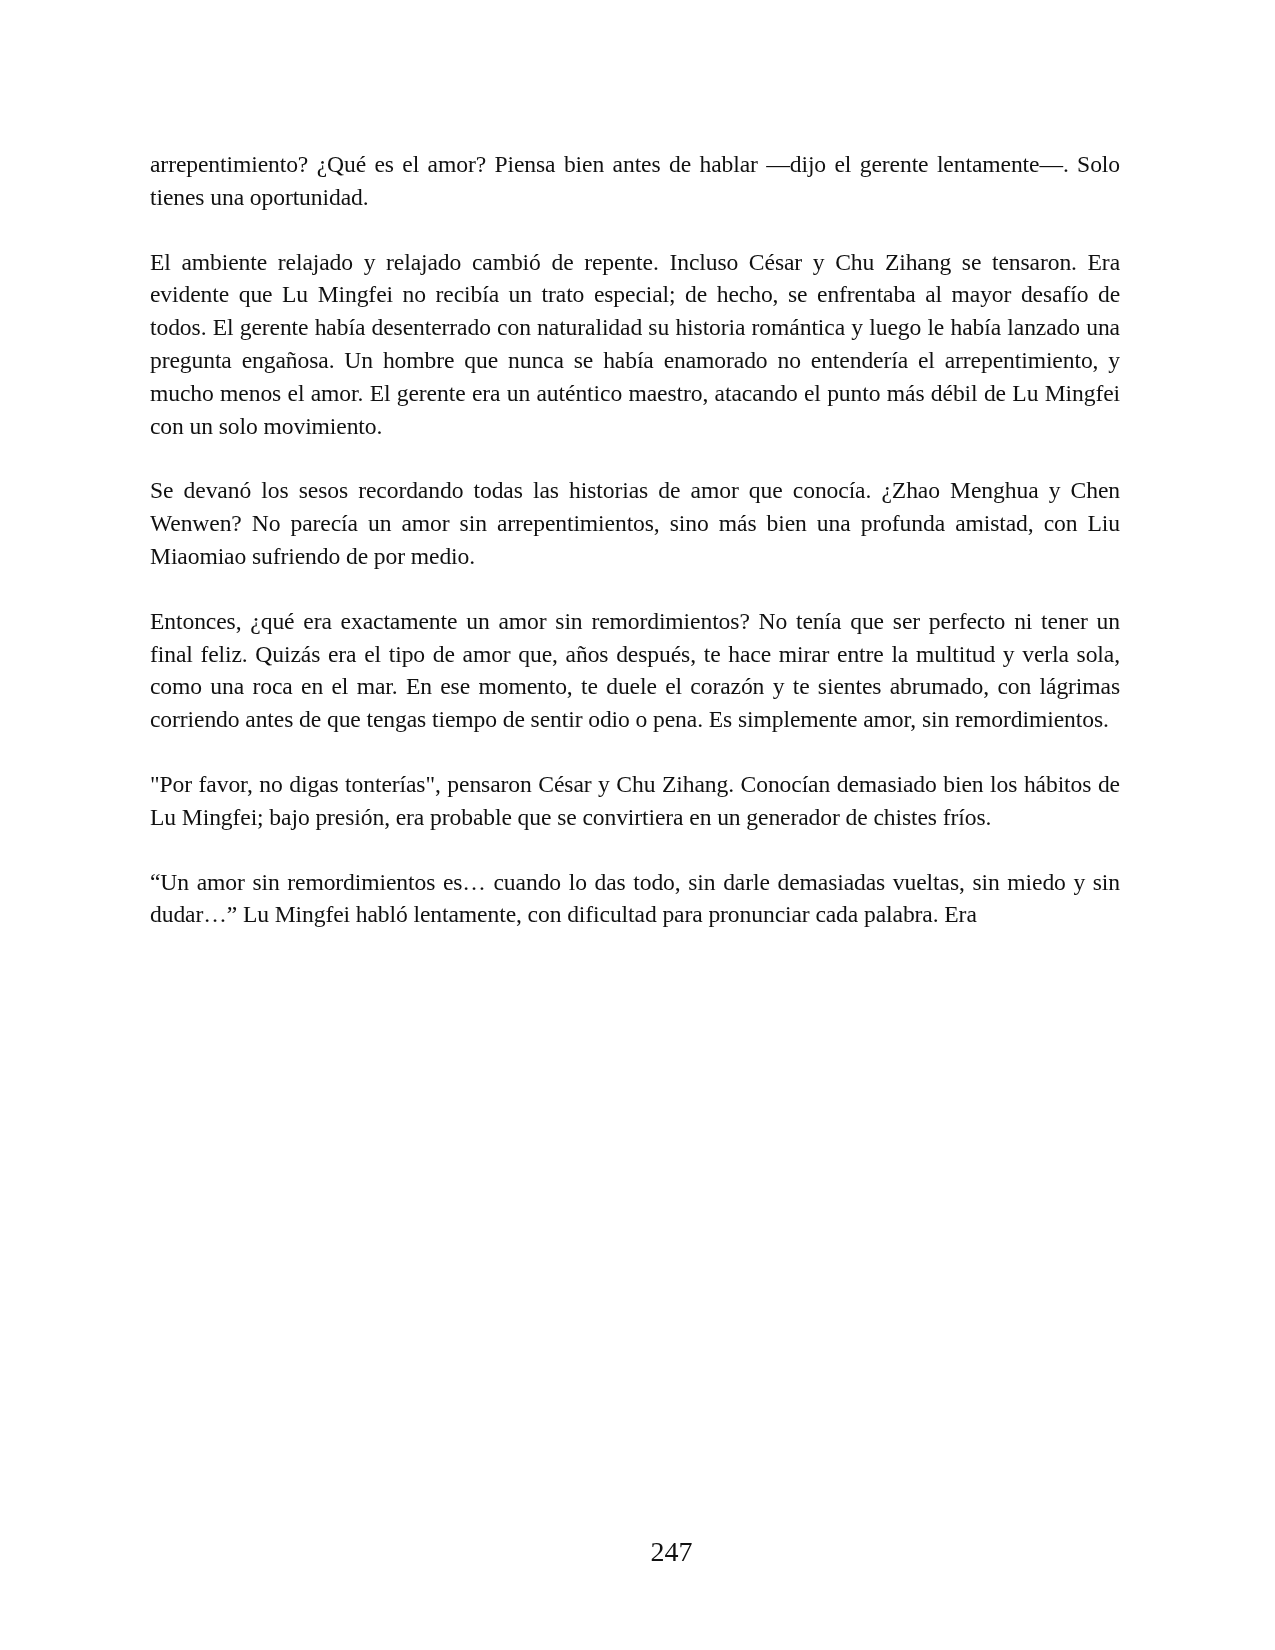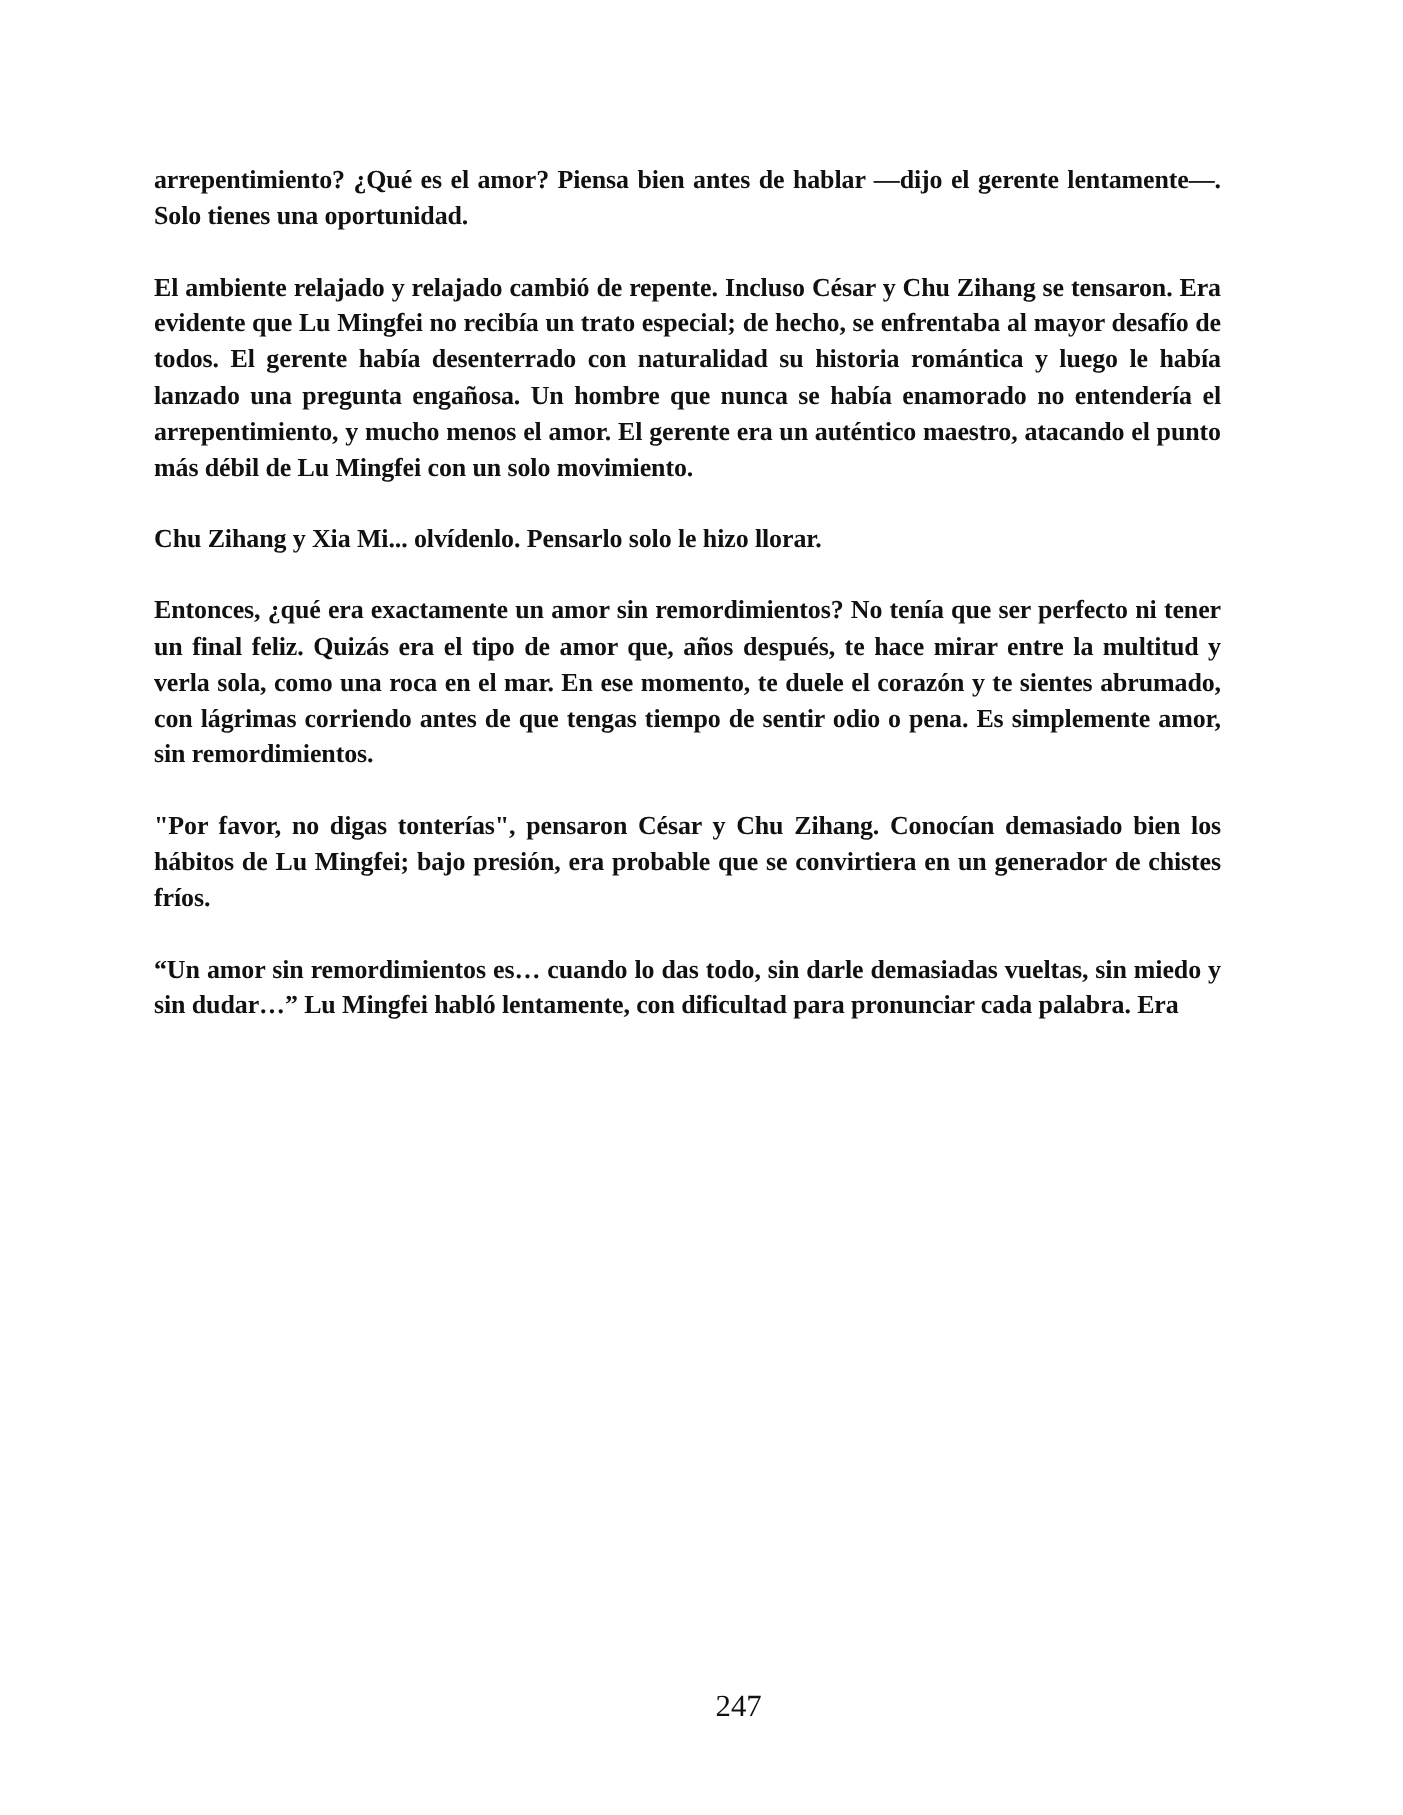--- a/index.html
+++ b/index.html
@@ -10,24 +10,23 @@
     body {
       width: 1275px;
       height: 1650px;
       position: relative;
       overflow: hidden;
       font-family: "Liberation Serif", "DejaVu Serif", serif;
       color: #111111;
     }
     .page-body {
       position: absolute;
-      left: 140px;
+      left: 150px;
       top: 148px;
       width: 970px;
-      font-weight: bold;
     }
     .para {
       margin: 0 0 32px 0;
       font-size: 23.6px;
       line-height: 32.8px;
       text-align: justify;
       letter-spacing: -0.1px;
     }
     .page-number {
       position: absolute;
@@ -39,19 +38,19 @@
       line-height: 30px;
       margin-left: 34px;
     }
   </style>
 </head>
 <body>
 
 <div class="page-body">
   <p class="para">arrepentimiento? ¿Qué es el amor? Piensa bien antes de hablar —dijo el gerente lentamente—. Solo tienes una oportunidad.</p>
   <p class="para">El ambiente relajado y relajado cambió de repente. Incluso César y Chu Zihang se tensaron. Era evidente que Lu Mingfei no recibía un trato especial; de hecho, se enfrentaba al mayor desafío de todos. El gerente había desenterrado con naturalidad su historia romántica y luego le había lanzado una pregunta engañosa. Un hombre que nunca se había enamorado no entendería el arrepentimiento, y mucho menos el amor. El gerente era un auténtico maestro, atacando el punto más débil de Lu Mingfei con un solo movimiento.</p>
-  <p class="para">Chu Zihang y Xia Mi... olvídenlo. Pensarlo solo le hizo llorar.</p>
+  <p class="para">Se devanó los sesos recordando todas las historias de amor que conocía. ¿Zhao Menghua y Chen Wenwen? No parecía un amor sin arrepentimientos, sino más bien una profunda amistad, con Liu Miaomiao sufriendo de por medio.</p>
   <p class="para">Entonces, ¿qué era exactamente un amor sin remordimientos? No tenía que ser perfecto ni tener un final feliz. Quizás era el tipo de amor que, años después, te hace mirar entre la multitud y verla sola, como una roca en el mar. En ese momento, te duele el corazón y te sientes abrumado, con lágrimas corriendo antes de que tengas tiempo de sentir odio o pena. Es simplemente amor, sin remordimientos.</p>
   <p class="para">"Por favor, no digas tonterías", pensaron César y Chu Zihang. Conocían demasiado bien los hábitos de Lu Mingfei; bajo presión, era probable que se convirtiera en un generador de chistes fríos.</p>
   <p class="para">“Un amor sin remordimientos es… cuando lo das todo, sin darle demasiadas vueltas, sin miedo y sin dudar…” Lu Mingfei habló lentamente, con dificultad para pronunciar cada palabra. Era</p>
 </div>
 
 <div class="page-number">247</div>
 
 </body></html>

